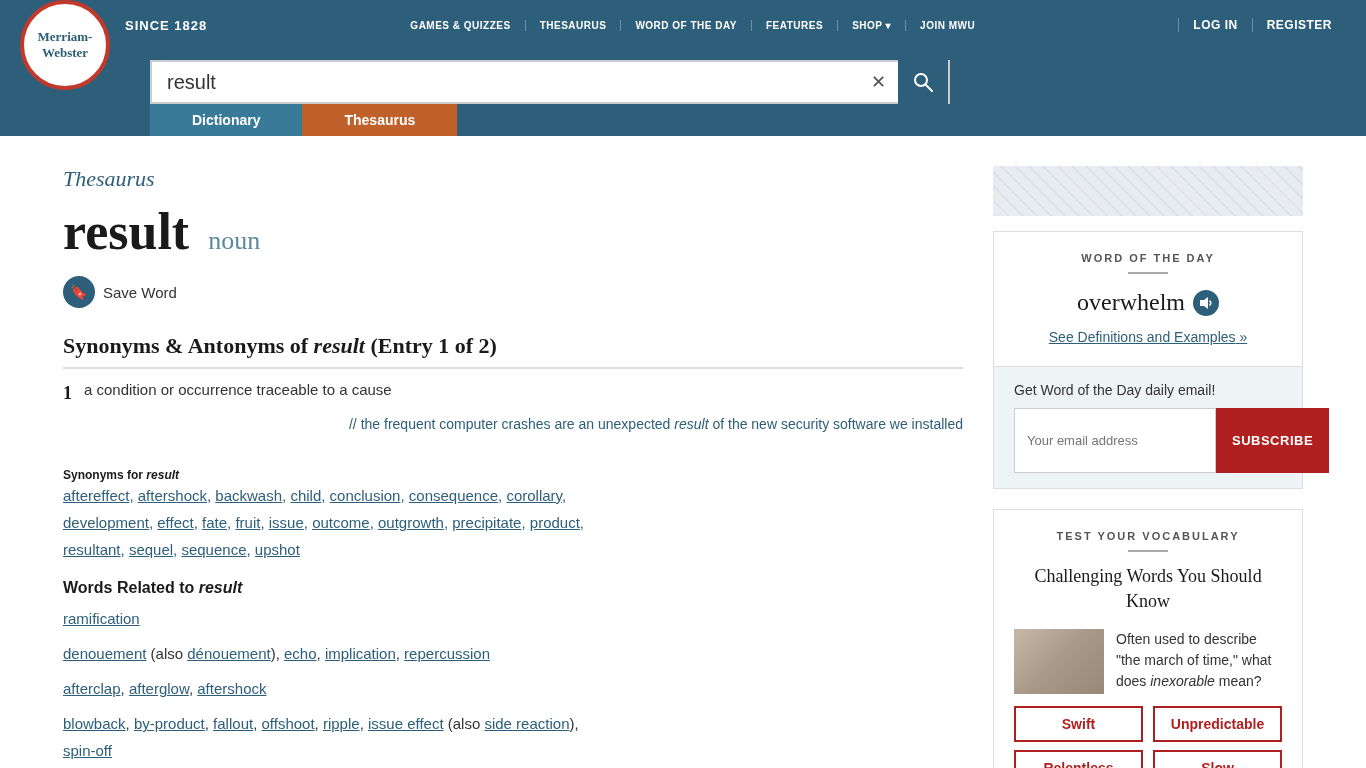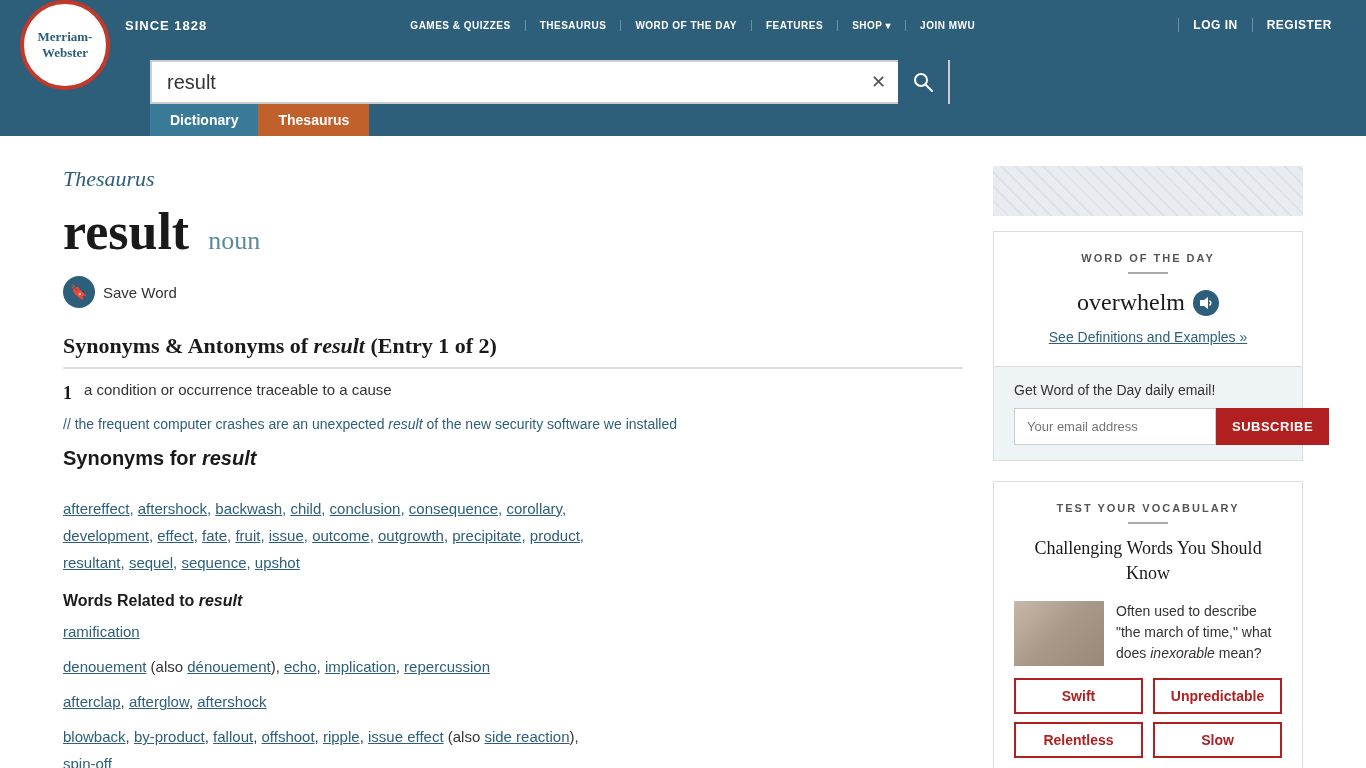--- a/index.html
+++ b/index.html
@@ -136,21 +136,21 @@
     }
 
     
     .tabs-bar {
       background: #2d5f7a;
       padding: 0 20px 0 150px;
       display: flex;
       gap: 0;
     }
     .tab {
-      padding: 8px 20px;
+      padding: 8px 42px;
       font-family: Arial, sans-serif;
       font-size: 14px;
       font-weight: bold;
       cursor: pointer;
       text-decoration: none;
       display: block;
     }
     .tab-dictionary {
       background: #3a7a99;
       color: #fff;
@@ -252,31 +252,32 @@
       font-family: Arial, sans-serif;
       font-size: 15px;
       color: #333;
       margin-bottom: 12px;
       overflow: hidden;
     }
     .example-text {
       font-family: Arial, sans-serif;
       font-size: 14px;
       color: #2d5f7a;
-      margin-bottom: 12px;
+      margin-bottom: 33px;
       line-height: 1.5;
+      text-align: right;
     }
     .example-text em { font-style: italic; }
 
     .synonyms-heading {
       font-family: Arial, sans-serif;
-      font-size: 20px;
+      font-size: 12px;
       font-weight: bold;
       color: #1a1a1a;
-      margin-bottom: 25px;
+      margin-bottom: 0;
     }
     .synonyms-heading em { font-style: italic; }
 
     .synonym-links {
       font-family: Arial, sans-serif;
       font-size: 15px;
       line-height: 1.8;
       margin-bottom: 16px;
       color: #2d5f7a;
     }
@@ -377,21 +378,21 @@
       font-size: 14px;
       color: #333;
       margin-bottom: 10px;
     }
     .email-row {
       display: flex;
       gap: 0;
     }
     .email-input {
       flex: 1;
-      padding: 10px 12px;
+      padding: 24px 12px;
       border: 1px solid #ccc;
       font-size: 13px;
       font-family: Arial, sans-serif;
       color: #999;
       outline: none;
     }
     .subscribe-btn {
       background: #b02020;
       color: #fff;
       border: none;

